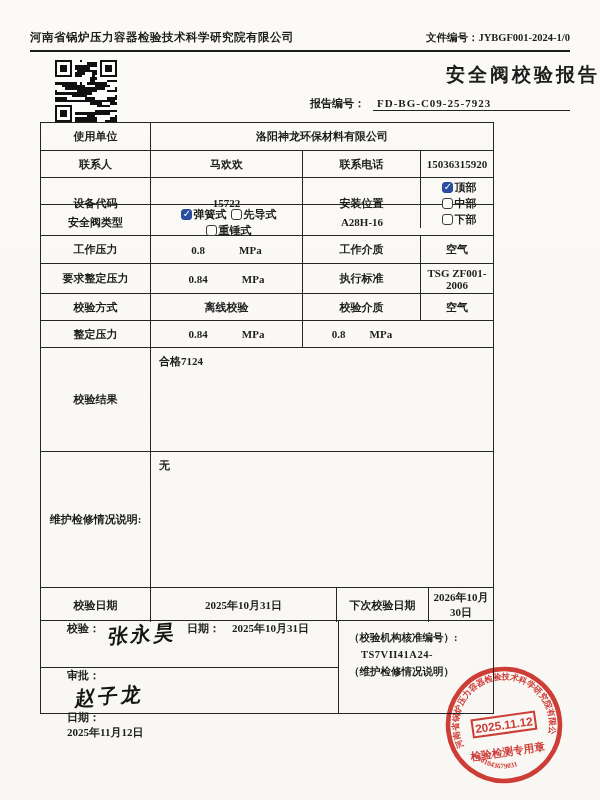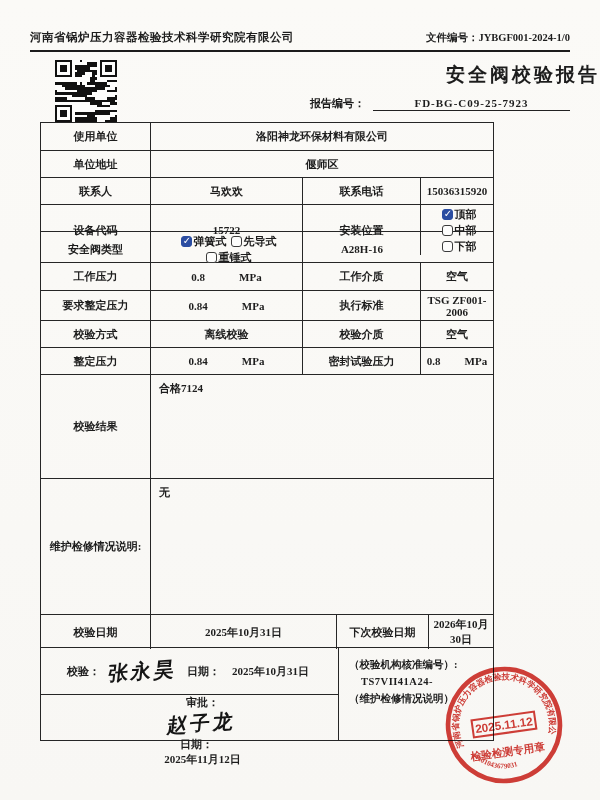--- a/index.html
+++ b/index.html
@@ -15,21 +15,21 @@
   .hdr-company { font-size:11.5px; font-weight:700; letter-spacing:.5px; }
   .hdr-doc { font-size:10.5px; font-weight:700; }
 
   .qr { position:absolute; left:55px; top:60px; width:62px; height:62px; }
 
   .title { position:absolute; left:0; top:62px; width:600px; text-align:right;
            font-size:19px; font-weight:700; letter-spacing:3px; }
   .report-no { position:absolute; left:310px; top:96px; width:260px;
                display:flex; align-items:flex-end; font-size:11px; font-weight:700; }
   .report-no .lbl { margin-right:8px; }
-  .report-no .val { flex:1; text-align:center; border-bottom:1.5px solid #222;
+  .report-no .val { flex:1; border-bottom:1.5px solid #222;
                     padding:0 4px 1px 4px; letter-spacing:1px; }
 
   
   .tbl { position:absolute; left:40px; top:122px; width:454px;
          border:1.8px solid #262626; font-size:11px; font-weight:700; }
   .row { display:grid; grid-template-columns:110px 152px 118px 1fr;
          border-bottom:1.4px solid #262626; }
   .row.alt { grid-template-columns:110px 186px 92px 1fr; }
   .cell { border-right:1.4px solid #262626; display:flex; align-items:center;
           justify-content:center; text-align:center; padding:2px 3px; }
@@ -47,21 +47,21 @@
         border-radius:3px; margin:0 2px 0 4px; position:relative; background:#fdfdfc;
         flex:none; }
   .cb.checked { background:#2b4da1; border-color:#2b4da1; }
   .cb.checked span { position:absolute; left:0; top:-3px; width:11px; height:11px;
         color:#fff; font-size:10px; font-weight:700; line-height:14px; text-align:center;
         font-family:"DejaVu Sans",sans-serif; }
 
   
   .sig-section { display:grid; grid-template-columns:298px 1fr; }
   .sig-left { border-right:1.4px solid #262626; }
-  .sig-row { height:47px; display:flex; align-items:center; padding-left:26px;
+  .sig-row { height:47px; display:flex; align-items:flex-start; padding-left:26px;
              border-bottom:1.4px solid #262626; }
   .sig-row:last-child { border-bottom:none; height:45px;flex-direction:column; }
   .sig-label { font-size:11px; }
   .signature { font-size:20px; font-weight:700; letter-spacing:3px;
                transform:rotate(-4deg) skewX(-10deg); margin:0 10px 0 8px;
                white-space:nowrap; color:#151515; }
   .sig-date-label { font-size:11px; margin-right:12px; }
   .sig-date { font-size:11px; }
 
   .approval-cell { position:relative; padding:8px 6px 0 10px; font-size:10.5px;
@@ -337,24 +337,20 @@
     <span class="val">FD-BG-C09-25-7923</span>
   </div>
 
   <div class="tbl">
 
     <div class="row" style="height:28px">
       <div class="cell">使用单位</div>
       <div class="cell" style="grid-column:2/5">洛阳神龙环保材料有限公司</div>
     </div>
 
-    <div class="row" style="height:27px">
-      <div class="cell">单位地址</div>
-      <div class="cell" style="grid-column:2/5">偃师区</div>
-    </div>
 
     <div class="row" style="height:27px">
       <div class="cell">联系人</div>
       <div class="cell">马欢欢</div>
       <div class="cell">联系电话</div>
       <div class="cell">15036315920</div>
     </div>
 
     <div class="row" style="height:27px">
       <div class="cell">设备代码</div>
@@ -425,21 +421,20 @@
       <div class="cell">校验介质</div>
       <div class="cell">空气</div>
     </div>
 
     <div class="row" style="height:27px">
       <div class="cell">整定压力</div>
       <div class="cell pressure">
           <span>0.84</span>
           <span>MPa</span>
         </div>
-      <div class="cell">密封试验压力</div>
       <div class="cell pressure narrow">
           <span>0.8</span>
           <span>MPa</span>
         </div>
     </div>
 
     <div class="row" style="height:104px">
       <div class="cell">校验结果</div>
       <div class="cell left-top" style="grid-column:2/5">合格7124</div>
     </div>

